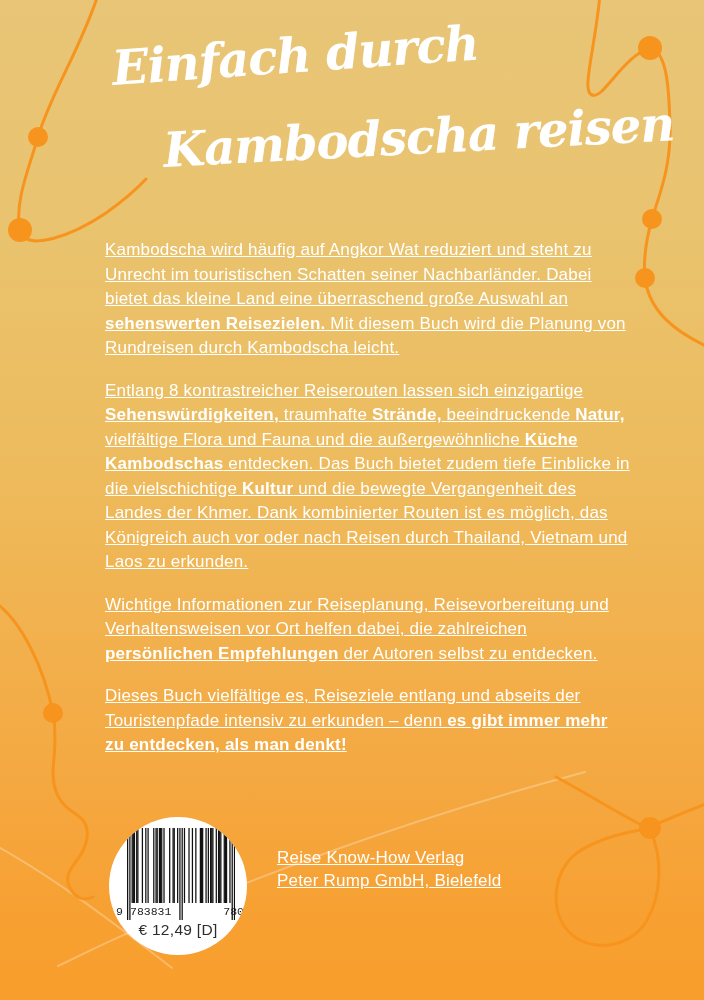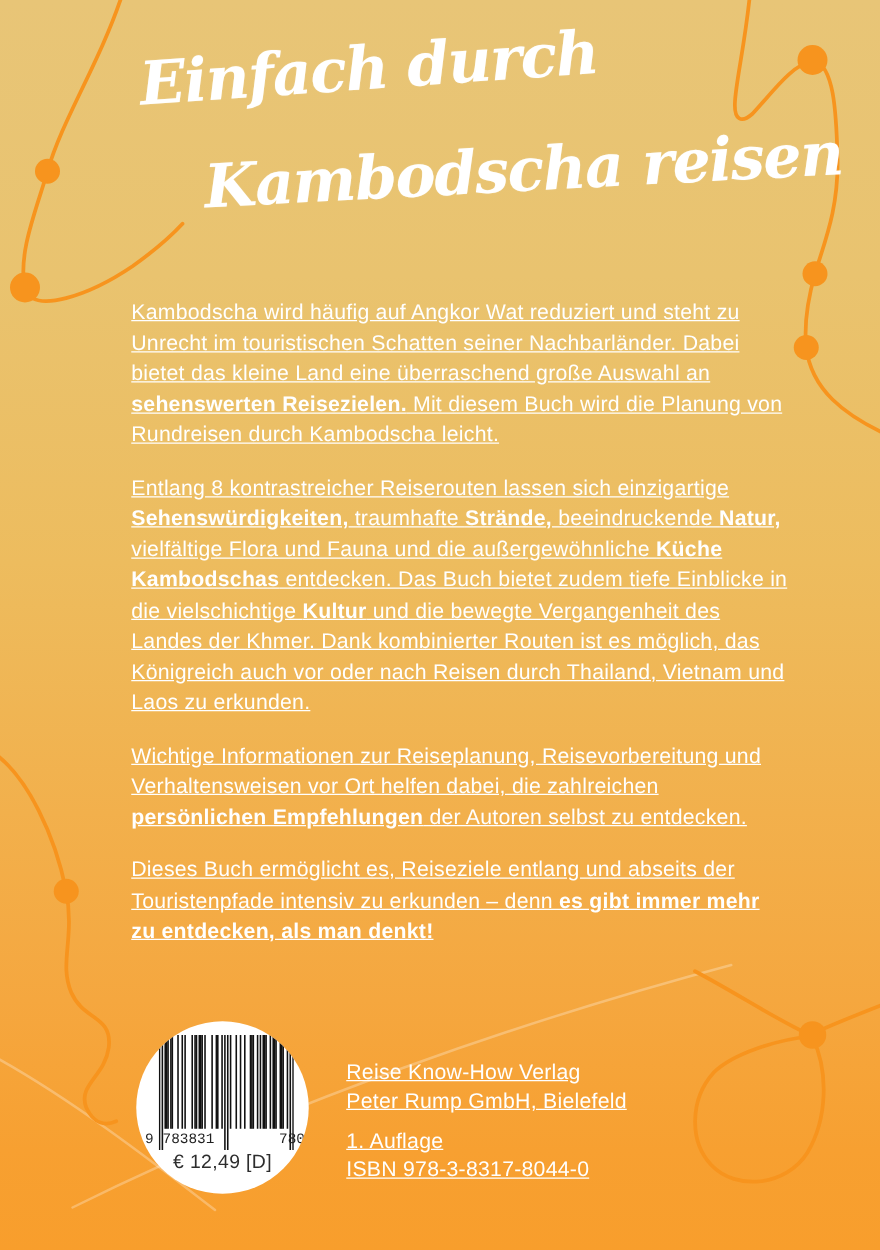--- a/index.html
+++ b/index.html
@@ -101,21 +101,21 @@
     <circle class="dot" cx="650" cy="828" r="11"></circle>
   </svg>
 
   <div class="title l1">Einfach durch</div>
   <div class="title l2">Kambodscha reisen</div>
 
   <div class="blurb" id="blurb">
       <p><span>Kambodscha wird häufig auf Angkor Wat reduziert und steht zu Unrecht im touristischen Schatten seiner Nachbarländer. Dabei bietet das kleine Land eine überraschend große Aus­wahl an </span><span class="b">sehenswerten Reisezielen.</span><span> Mit diesem Buch wird die Planung von Rundreisen durch Kambodscha leicht.</span></p>
       <p><span>Entlang 8 kontrastreicher Reiserouten lassen sich einzigartige </span><span class="b">Sehenswürdigkeiten,</span><span> traumhafte </span><span class="b">Strände,</span><span> beeindruckende </span><span class="b">Natur,</span><span> vielfältige Flora und Fauna und die außergewöhnliche </span><span class="b">Küche Kambodschas</span><span> entdecken. Das Buch bietet zudem tiefe Einblicke in die vielschichtige </span><span class="b">Kultur</span><span> und die bewegte Vergan­genheit des Landes der Khmer. Dank kombinierter Routen ist es möglich, das Königreich auch vor oder nach Reisen durch Thailand, Vietnam und Laos zu erkunden.</span></p>
       <p><span>Wichtige Informationen zur Reiseplanung, Reisevorbereitung und Verhaltensweisen vor Ort helfen dabei, die zahlreichen </span><span class="b">persönlichen Empfehlungen</span><span> der Autoren selbst zu entdecken.</span></p>
-      <p><span>Dieses Buch ermöglicht es, Reiseziele entlang und abseits der Touristenpfade intensiv zu erkunden – denn </span><span class="b">es gibt immer mehr zu entdecken, als man denkt!</span></p>
+      <p><span>Dieses Buch vielfältige es, Reiseziele entlang und abseits der Touristenpfade intensiv zu erkunden – denn </span><span class="b">es gibt immer mehr zu entdecken, als man denkt!</span></p>
     </div>
 
   <div class="badge">
     <svg id="barcode-svg" width="108" height="103" viewBox="0 0 108 103">
         <rect x="0.00" y="0" width="1.26" height="92" fill="#111111"></rect>
         <rect x="2.27" y="0" width="1.26" height="92" fill="#111111"></rect>
         <rect x="4.55" y="0" width="1.26" height="75" fill="#111111"></rect>
         <rect x="5.68" y="0" width="1.26" height="75" fill="#111111"></rect>
         <rect x="6.82" y="0" width="1.26" height="75" fill="#111111"></rect>
         <rect x="9.09" y="0" width="1.26" height="75" fill="#111111"></rect>
@@ -165,19 +165,15 @@
       <span class="d-right">780440</span>
     </div>
     <div class="price">€ 12,49 [D]</div>
   </div>
 
   <div class="imprint">
     <div class="stanza">
       <p>Reise Know-How Verlag</p>
       <p>Peter Rump GmbH, Bielefeld</p>
     </div>
-    <div class="stanza">
-      <p>1. Auflage</p>
-      <p>ISBN 978-3-8317-8044-0</p>
-    </div>
   </div>
 
 </div>
 
 </body></html>

